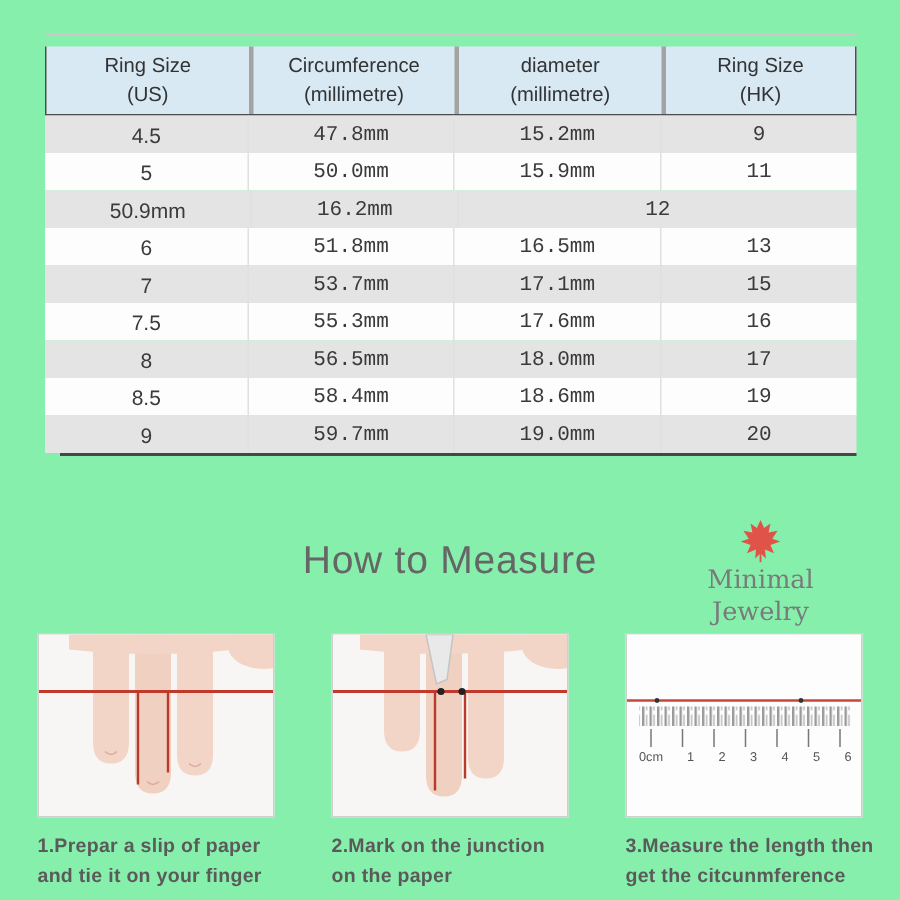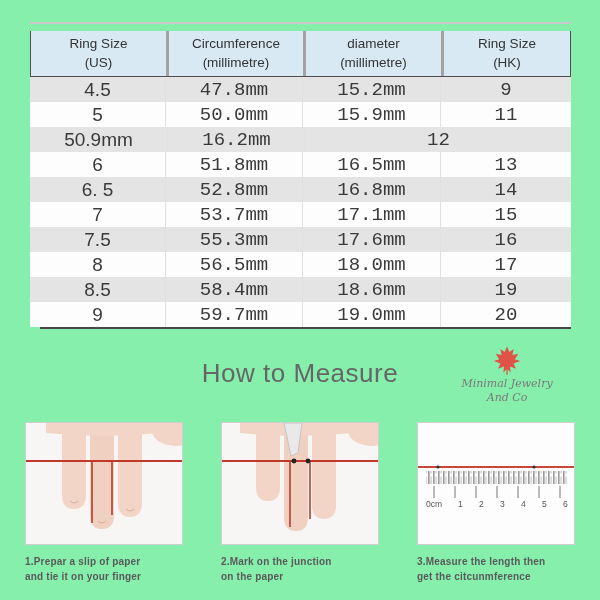--- a/index.html
+++ b/index.html
@@ -13,40 +13,40 @@
          border-left:1px solid #4f4f4f;border-right:1px solid #4f4f4f;
          border-bottom:1px solid #4f4f4f;box-sizing:border-box;}
   .th{display:flex;flex-direction:column;justify-content:center;align-items:center;
       font-size:13.5px;line-height:1.35;color:#333;box-sizing:border-box;}
   .th + .th{border-left:3px solid #a3a3a3;}
   .c1{width:135px;} .c2{width:137px;} .c3{width:138px;} .c4{width:129px;flex:1;}
   .tr{display:flex;height:25px;}
   .tr:nth-child(odd){background:#e4e4e4;}
   .tr:nth-child(even){background:#fdfdfd;}
   .td{display:flex;align-items:center;justify-content:center;
-      font-size:19px;color:#3a3a3a;box-sizing:border-box;}
+      font-size:14px;color:#3a3a3a;box-sizing:border-box;}
   .td + .td{border-left:1px solid #e0e0e0;font-family:Liberation Mono, monospace;}
   .bottom-line{height:2px;background:#474747;margin-left:10px;}
 
   
   .howto{position:absolute;left:0;top:346px;width:600px;}
   .howto-head{position:relative;height:62px;}
   .howto-title{position:absolute;left:0;right:0;top:12px;text-align:center;
                font-size:26px;font-weight:500;color:#666;letter-spacing:0.5px;}
   .logo{position:absolute;right:28px;top:0;width:130px;text-align:center;color:#7a7a7a;}
   .logo-leaf{display:block;margin:0 auto 1px auto;}
-  .logo-line{font-family:"DejaVu Serif", serif;font-style:italic;
-             font-size:11px;line-height:1.25;}
+  .logo-line{font-family:"DejaVu Serif", serif;
+             font-size:17px;line-height:1.25;}
 
   .steps{position:absolute;left:0;top:76px;width:600px;display:flex;
          justify-content:space-between;padding:0 25px;box-sizing:border-box;}
   .step{width:158px;}
   .step-img{width:156px;height:121px;border:1px solid #cfcfcf;background:#f8f7f5;
             display:block;}
-  .caption{margin-top:9px;font-size:10px;font-weight:700;color:#5a5a5a;
+  .caption{margin-top:9px;font-size:13px;font-weight:700;color:#5a5a5a;
            line-height:1.5;letter-spacing:0.2px;white-space:nowrap;}
 </style>
 </head>
 <body>
 
 <div class="page">
 
   <div class="table-area">
     <div class="top-line"></div>
 
@@ -85,26 +85,20 @@
       <div class="tr">
         <div class="td c2">50.9mm</div>
         <div class="td c3">16.2mm</div>
         <div class="td c4">12</div>
       </div>
       <div class="tr">
         <div class="td c1">6</div>
         <div class="td c2">51.8mm</div>
         <div class="td c3">16.5mm</div>
         <div class="td c4">13</div>
-      </div>
-      <div class="tr">
-        <div class="td c1">6. 5</div>
-        <div class="td c2">52.8mm</div>
-        <div class="td c3">16.8mm</div>
-        <div class="td c4">14</div>
       </div>
       <div class="tr">
         <div class="td c1">7</div>
         <div class="td c2">53.7mm</div>
         <div class="td c3">17.1mm</div>
         <div class="td c4">15</div>
       </div>
       <div class="tr">
         <div class="td c1">7.5</div>
         <div class="td c2">55.3mm</div>

